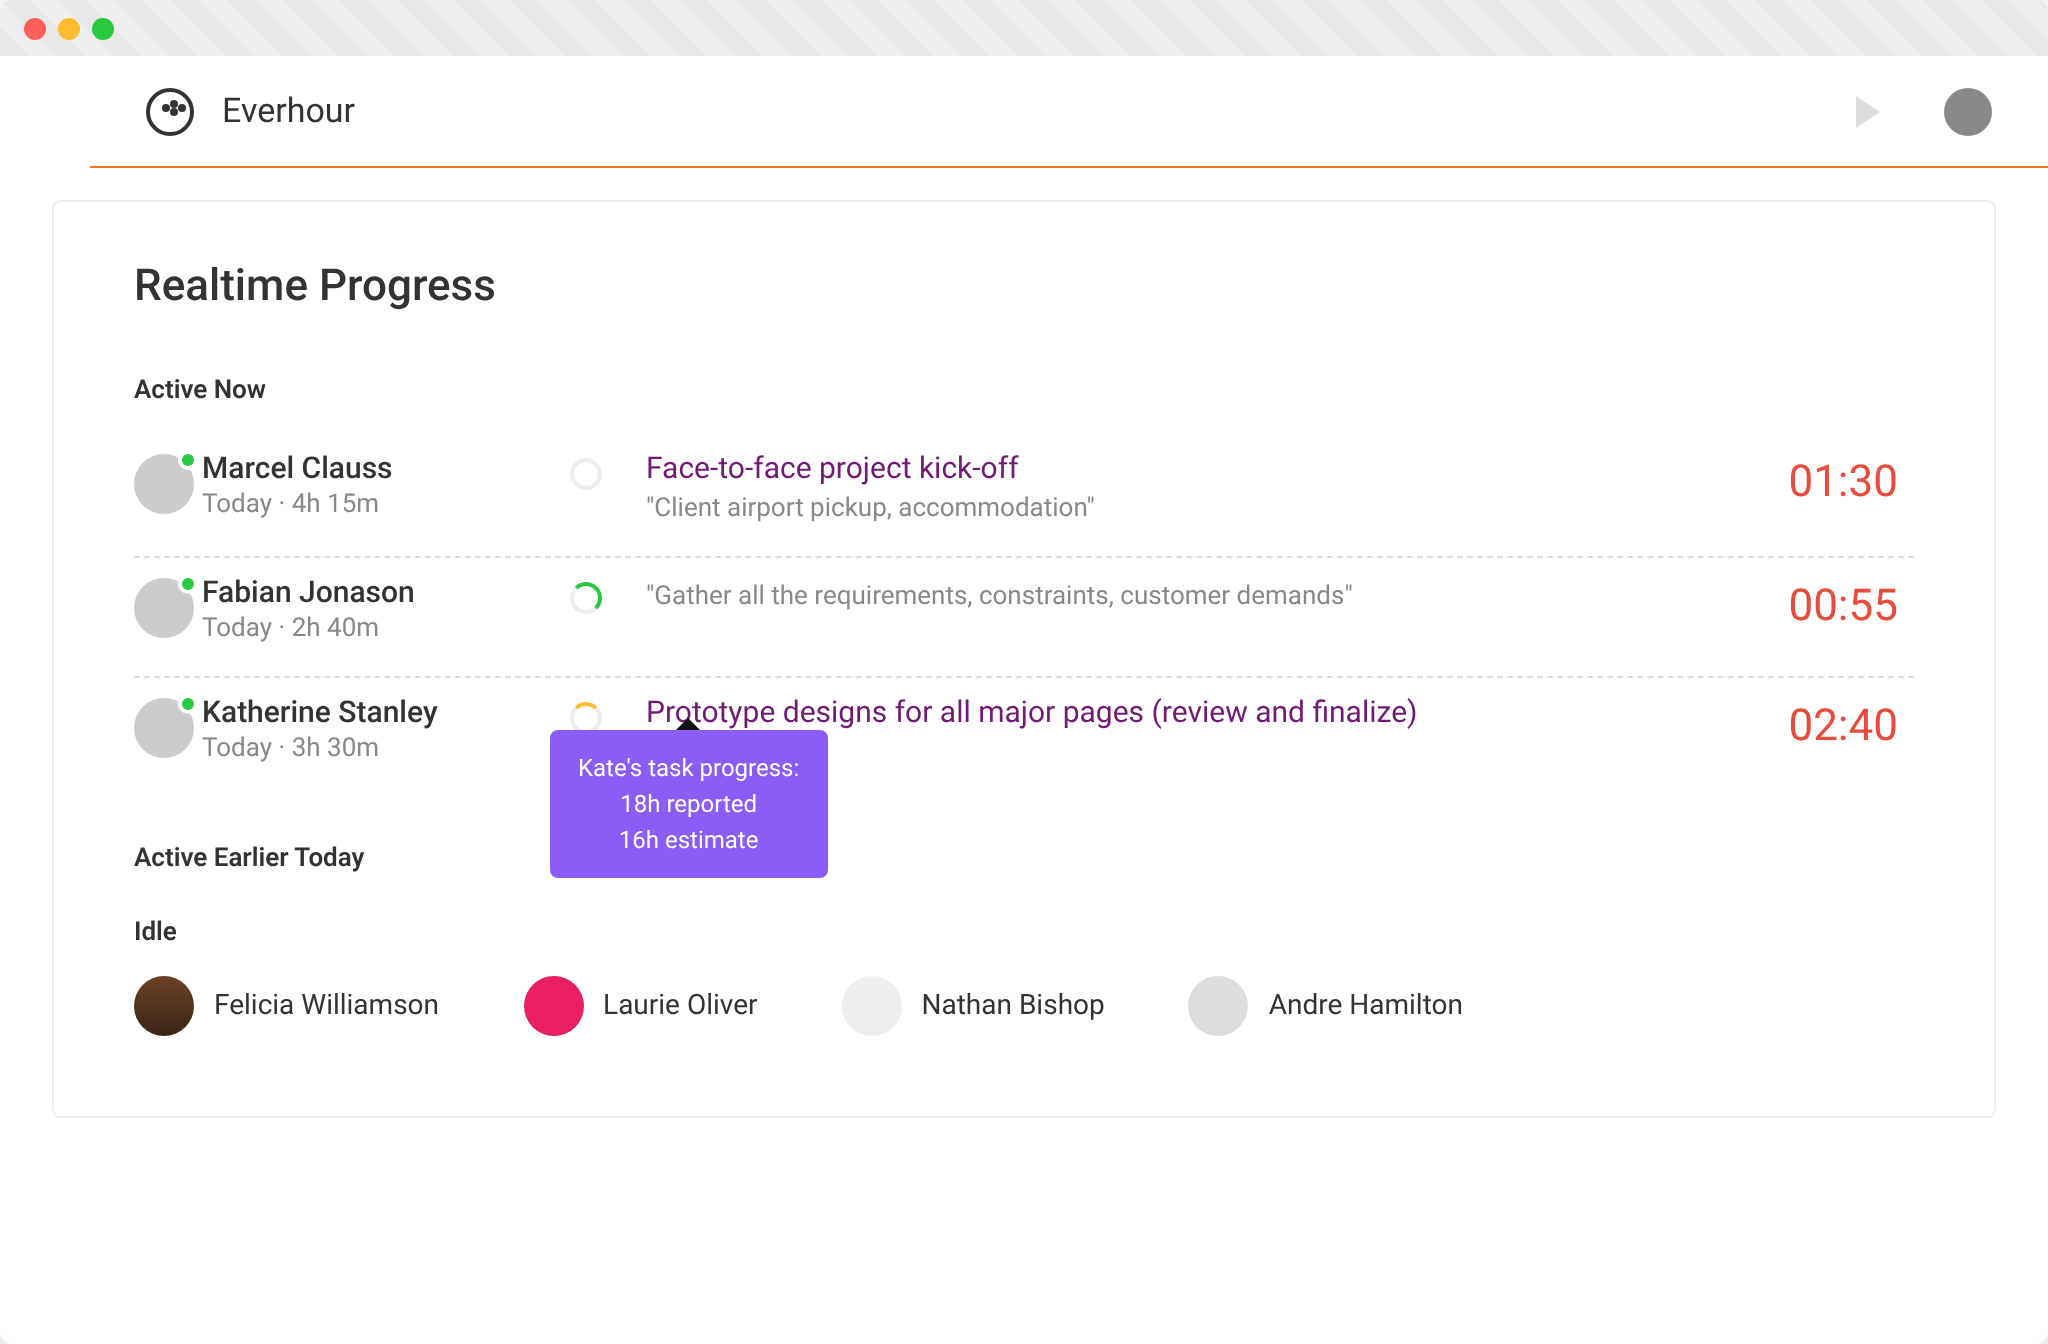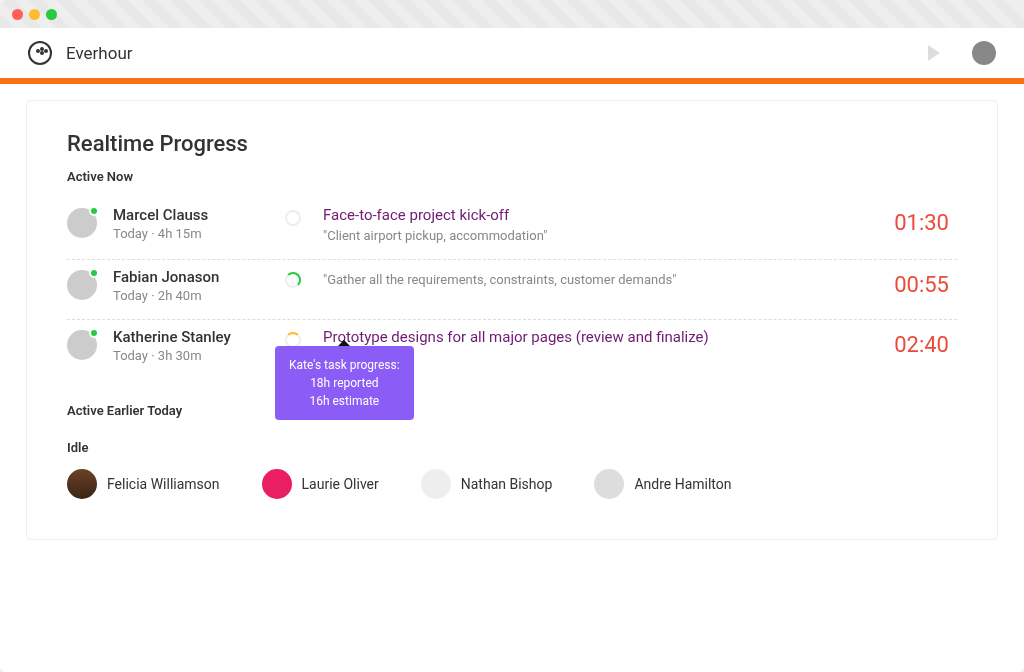--- a/index.html
+++ b/index.html
@@ -28,22 +28,23 @@
   padding-left: 12px;
   gap: 6px;
 }
 .tl-dot { width: 11px; height: 11px; border-radius: 50%; }
 .tl-red { background:#ff5f57; } .tl-yel { background:#febc2e; } .tl-grn { background:#28c840; }
 .appbar {
   height: 56px;
   display: flex;
   align-items: center;
   padding: 0 28px;
-  border-bottom: 6px solid #f97316;
+  border-bottom: 1px solid #f97316;
   gap: 14px;
+  margin-left: 45px;
 }
 .logo-icon {
   width: 24px; height: 24px;
   border: 2px solid #333; border-radius: 50%;
   position: relative;
 }
 .logo-icon::after {
   content:""; position:absolute; width:4px; height:4px; background:#333; border-radius:50%;
   top:4px; left:10px;
   box-shadow: 0 4px 0 #333, 4px 2px 0 #333, -4px 2px 0 #333;
@@ -55,30 +56,30 @@
 .content {
   flex:1;
   padding: 16px 26px 0 26px;
   overflow-y:auto;
 }
 .card {
   border:1px solid #eee;
   border-radius:4px;
   padding: 30px 40px 40px 40px;
 }
-.page-title { font-size: 22px; color:#333; font-weight:500; margin-bottom: 13px; }
+.page-title { font-size: 22px; color:#333; font-weight:500; margin-bottom: 32px; }
 .section-heading { font-size: 13px; font-weight:600; color:#333; margin-bottom: 14px; }
 .row {
   display:flex;
   align-items:flex-start;
   padding: 8px 0 16px 0;
   position: relative;
 }
 .divider { border-top: 1px dashed #ddd; }
-.usercol { display:flex; gap:16px; width: 218px; flex-shrink:0; align-items:flex-start;}
+.usercol { display:flex; gap:4px; width: 218px; flex-shrink:0; align-items:flex-start;}
 .avatar {
   width:30px; height:30px; border-radius:50%;
   background:#ccc; flex-shrink:0; position:relative;
   margin-top:2px;
 }
 .status-dot {
   position:absolute; top:-2px; right:-2px; width:10px; height:10px; border-radius:50%;
   border:2px solid #fff;
 }
 .status-green { background:#28c840; }

